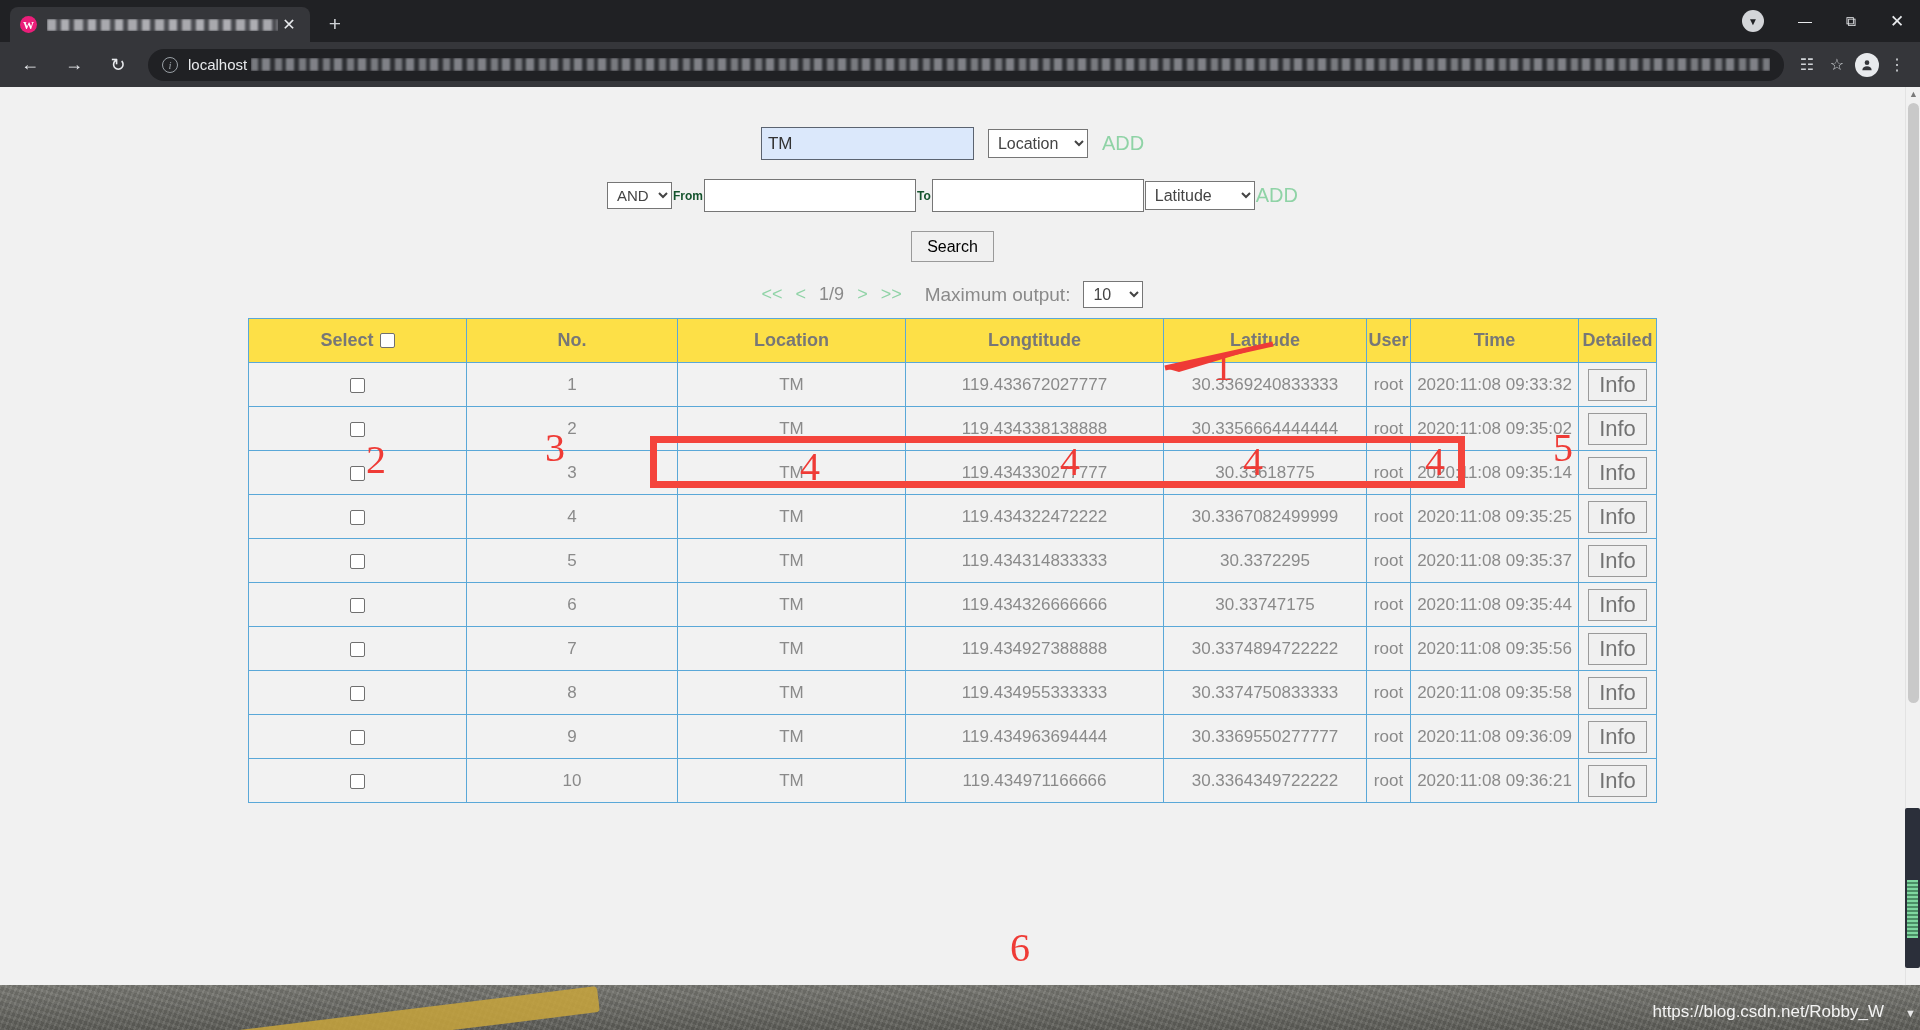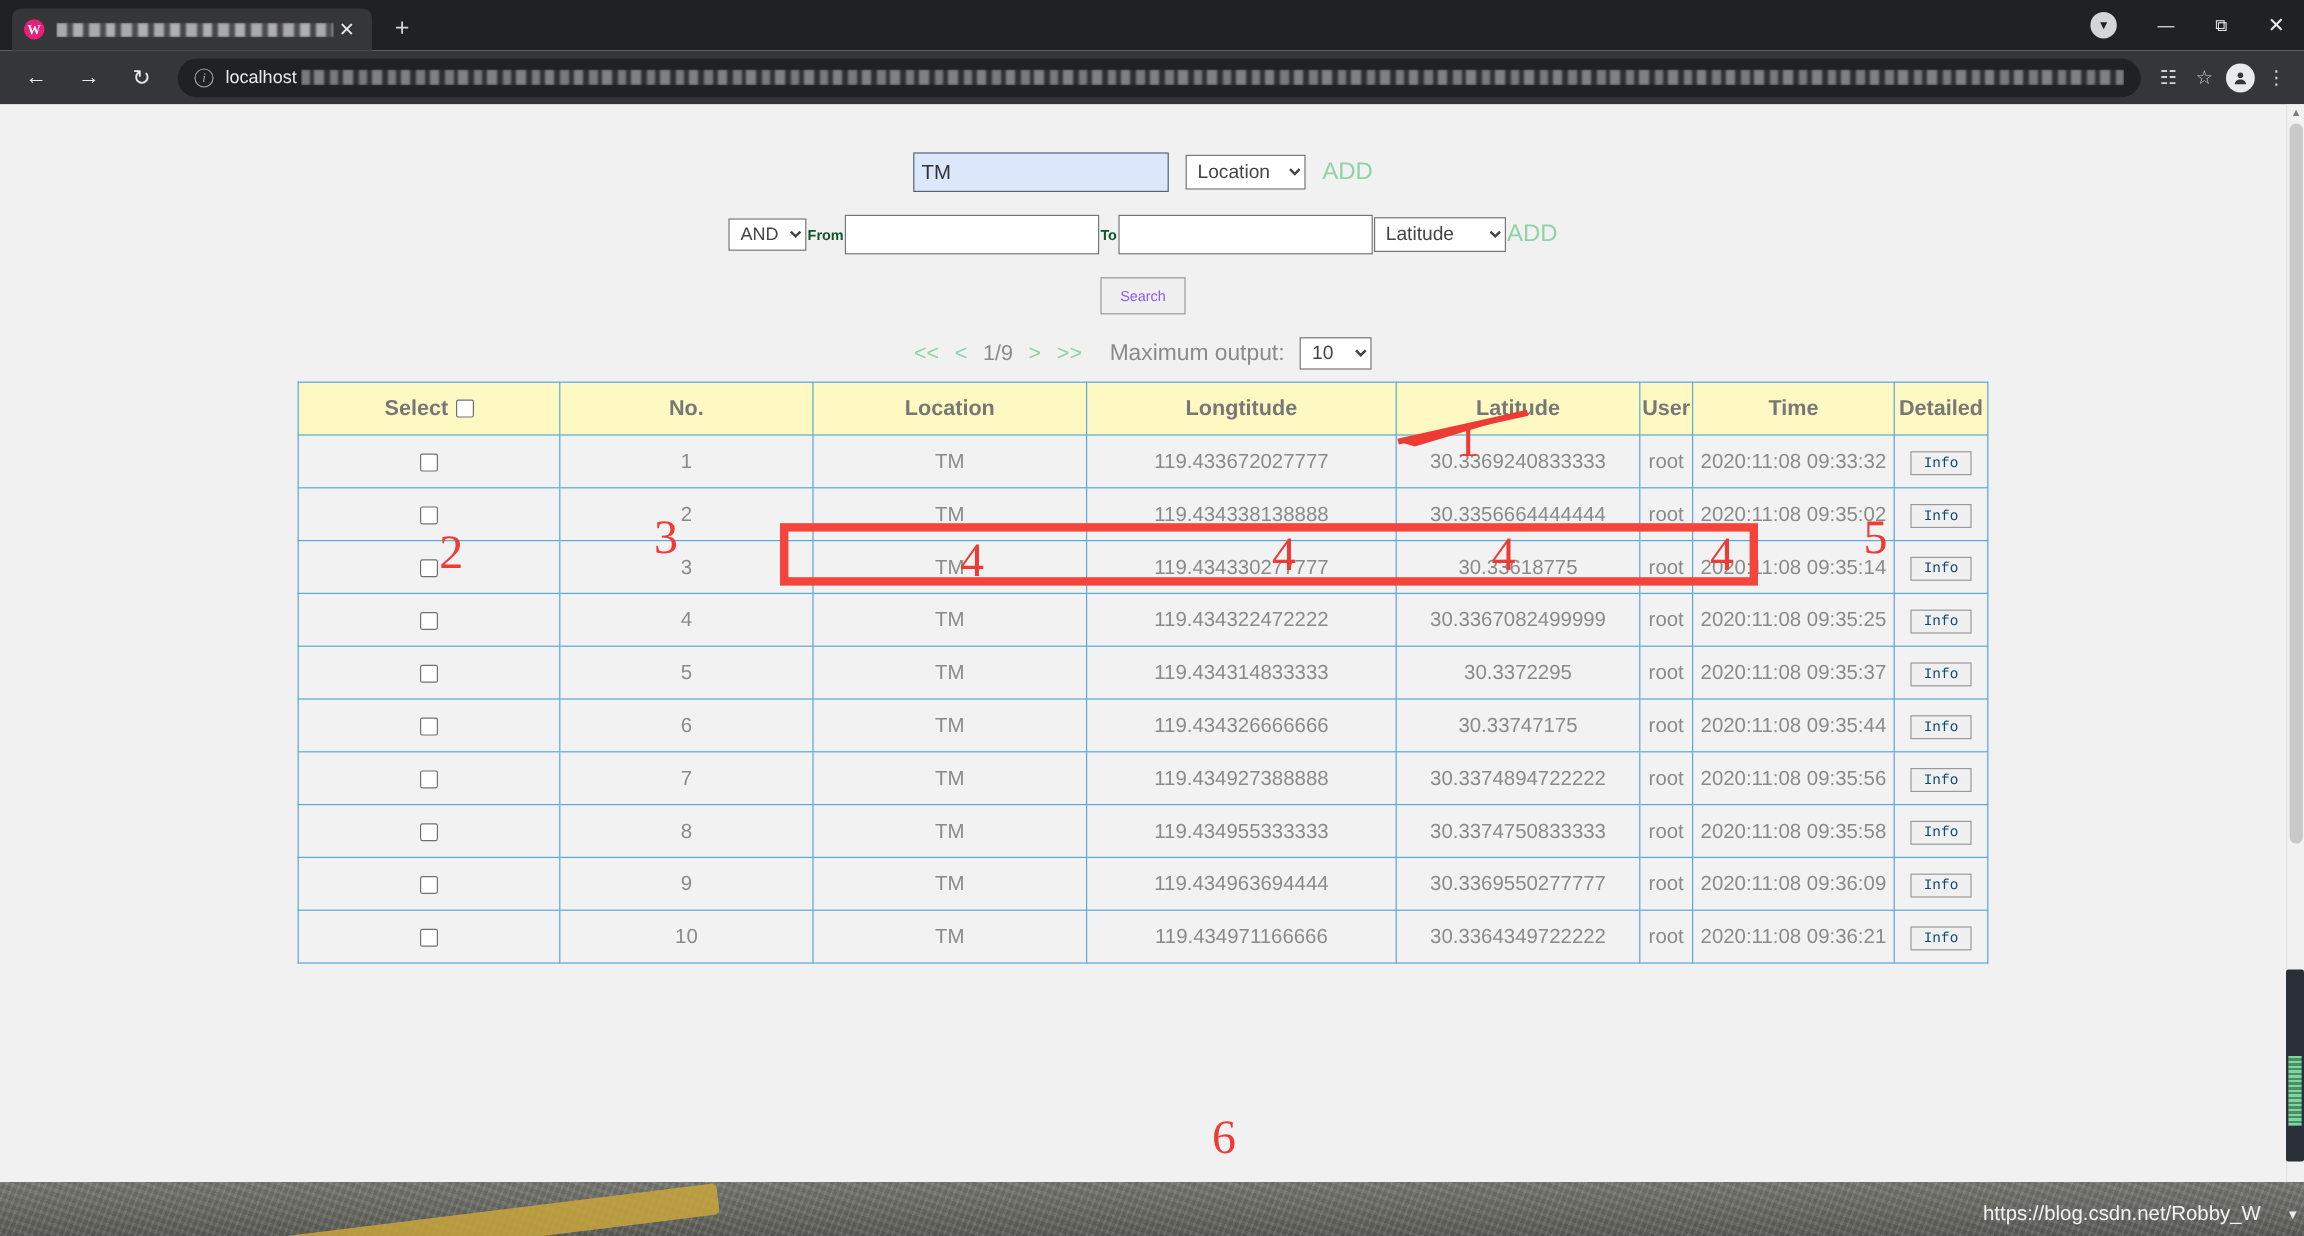--- a/index.html
+++ b/index.html
@@ -155,22 +155,22 @@
   }
   .sel-loc { width: 100px; }
   .sel-lat { width: 110px; }
   .sel-and { width: 65px; height: 27px; font-size: 15px; }
   .addlink {
     color: #8fd3a6; font-size: 20px; text-decoration: none;
     font-family: "Liberation Sans", sans-serif;
   }
   .lbl { font-size: 12px; color: #14532d; font-weight: bold; }
   .searchbtn {
-    height: 31px; padding: 0 15px; font-size: 12px;
-    background: #f0f0f0; border: 1px solid #9a9a9a; color: #8b5cf6;
+    height: 31px; padding: 0 15px; font-size: 16px;
+    background: #f0f0f0; border: 1px solid #9a9a9a; color: #000000;
     font-family: "Liberation Sans", sans-serif;
   }
 
   
   .pager {
     display: flex; align-items: center; justify-content: center;
     gap: 13px; margin-top: 19px; position: relative;
   }
   .pgl { color: #8fd3a6; font-size: 18px; text-decoration: none; }
   .pgcur { color: #8a8a8a; font-size: 18px; }
@@ -183,43 +183,43 @@
 
   
   .tablewrap { display: flex; justify-content: center; margin-top: 10px; }
   table.grid { border-collapse: collapse; background: #f2f2f2; }
   table.grid th, table.grid td {
     border: 1px solid #5aa8d8; text-align: center; color: #8a8a8a;
     font-weight: normal; font-size: 17px; padding: 0;
   }
   table.grid thead th {
     height: 44px; color: #777; font-weight: bold; font-size: 18px;
-    background: #fef9c3;
+    background: #fde047;
   }
   table.grid tbody td { height: 44px; }
   .c-select { width: 218px; }
   .c-no     { width: 211px; }
   .c-loc    { width: 228px; }
   .c-lon    { width: 258px; }
   .c-lat    { width: 203px; }
   .c-user   { width: 44px; }
   .c-time   { width: 168px; }
   .c-det    { width: 78px; }
   .cbx {
     width: 15px; height: 15px; border: 1px solid #707070;
     background: #fff; border-radius: 2px; display: inline-block;
     vertical-align: middle;
   }
   .hdr-in {
     display: flex; align-items: center; justify-content: center; gap: 6px;
   }
   .infobtn {
-    display: inline-block; padding: 2px 10px; font-size: 12px;
-    border: 1px solid #9a9a9a; background: #f0f0f0; color: #0c4a6e;
-    font-family: Liberation Mono, monospace;
+    display: inline-block; padding: 2px 10px; font-size: 22px;
+    border: 1px solid #9a9a9a; background: #f0f0f0; color: #737373;
+    font-family: Liberation Sans, sans-serif;
   }
 
   .analysis-row {
     display: flex; justify-content: center; align-items: center;
     margin-top: 26px; gap: 40px;
   }
   .analysis-link { color: #8fd3a6; font-size: 19px; text-decoration: none; }
 
   
   .anno {

